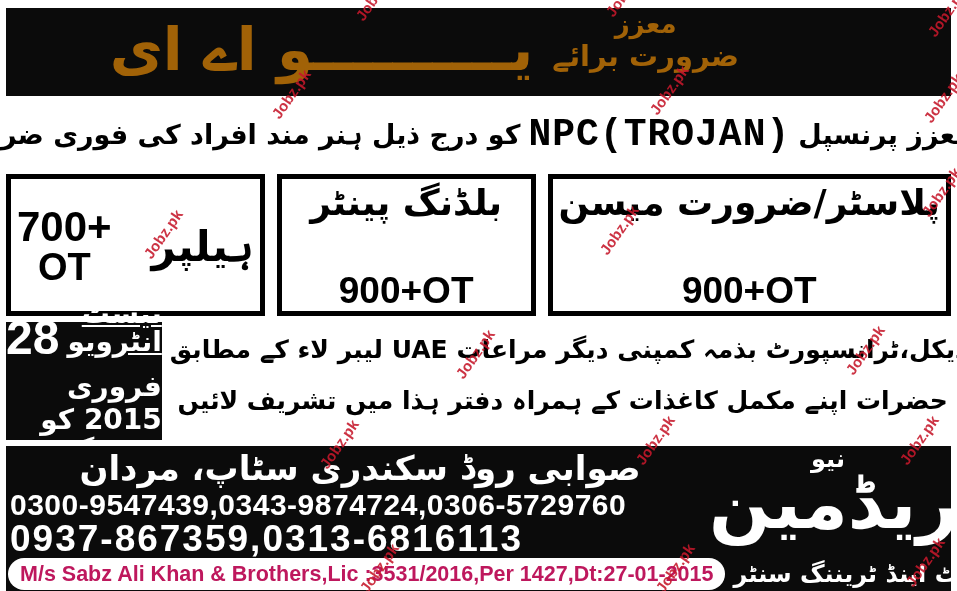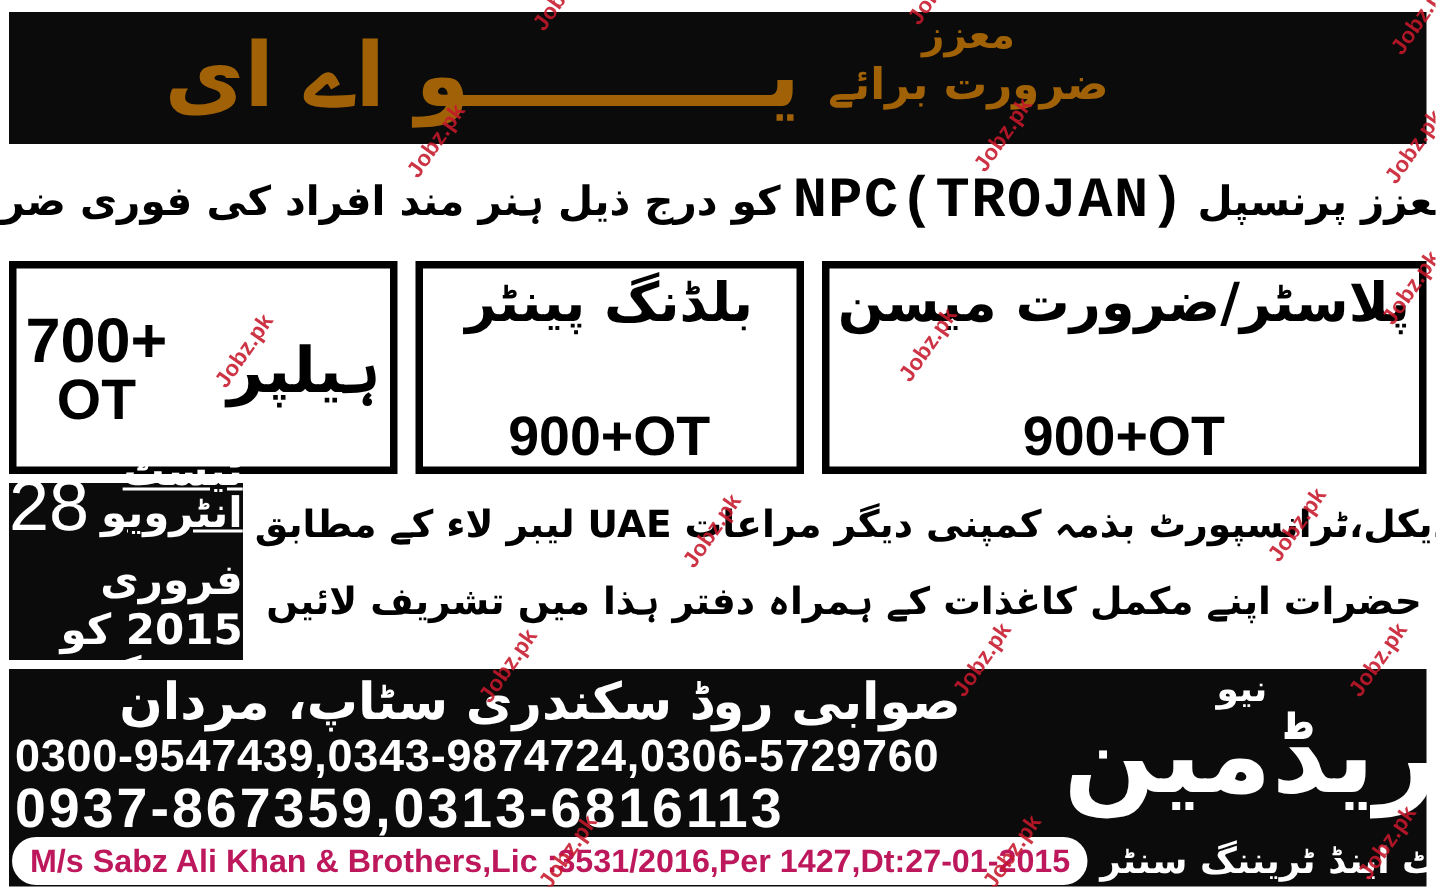--- a/index.html
+++ b/index.html
@@ -51,21 +51,21 @@
   .helper-rate .r2 { font-size: 38px; }
 
   
   .middle { display: flex; margin-top: 6px; height: 118px; gap: 8px; }
   .test-box {
     width: 300px; height: 100%; background: #0b0b0b; color: #fff;
     display: flex; flex-direction: column; justify-content: center; align-items: center;
   }
   .test-line1 { display: flex; direction: rtl; align-items: center; gap: 8px; line-height: 1.0; }
   .test-title { font-size: 28px; font-weight: bold; text-decoration: underline; }
-  .test-day { font-family: "Liberation Sans", sans-serif; font-size: 48px; font-weight: normal; direction: ltr; margin-top: 20px; }
+  .test-day { font-family: "Liberation Sans", sans-serif; font-size: 48px; font-weight: bold; direction: ltr; margin-top: 20px; }
   .test-line2 { font-size: 28px; font-weight: bold; margin-top: 8px; }
   .terms {
     flex: 1; color: #000; direction: rtl; text-align: center;
     font-size: 25px; font-weight: bold; line-height: 2.05; padding-top: 2px; white-space: nowrap;
   }
 
   
   .footer { position: relative; margin-top: 6px; width: 100%; height: 146px; background: #0b0b0b; color: #fff; }
   .footer-left { position: absolute; left: 4px; top: 2px; width: 700px; text-align: left; }
   .address { font-size: 34px; font-weight: bold; text-align: center; direction: rtl; line-height: 1.2; white-space: nowrap; }

